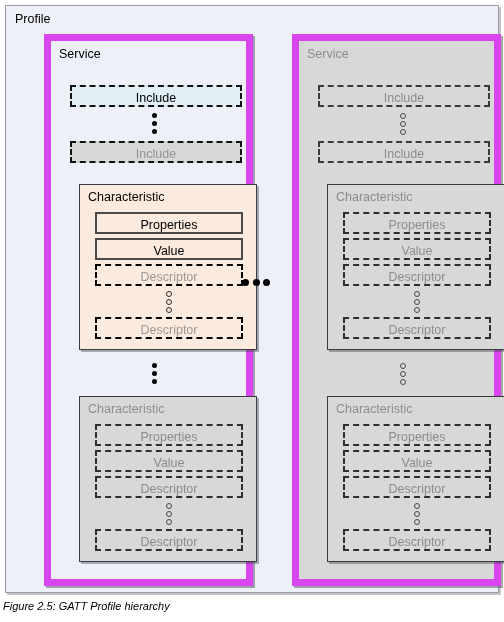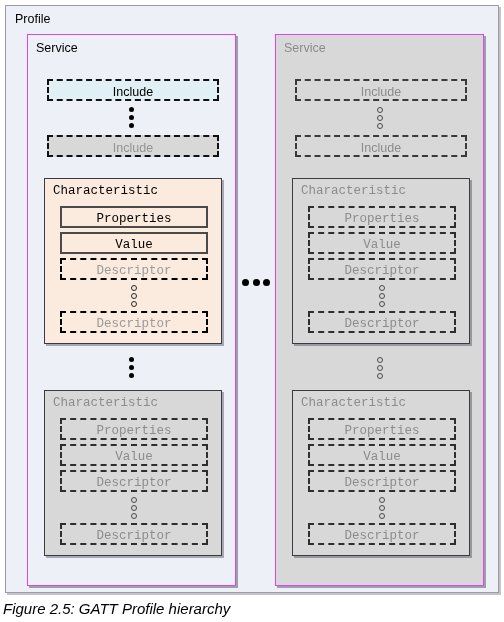--- a/index.html
+++ b/index.html
@@ -42,22 +42,23 @@
     font-size: 12.5px;
     color: #000000;
     line-height: 15px;
     white-space: nowrap;
   }
 
   
   .service {
     position: absolute;
     box-sizing: border-box;
-    border: 1px solid #d946ef;
+    border: 7px solid #d946ef;
     box-shadow: 2px 2px 0 0 rgba(60,60,70,0.45);
+    margin-left: 17px;
   }
   .service.active {
     background: #eef0f8;
   }
   .service.dim {
     background: #d8d8d8;
   }
   .service-left {
     left: 21px;
     top: 28px;
@@ -113,25 +114,24 @@
   .inc.ghost {
     background: #d8d8d8;
     color: #8c8c8c;
     border-color: #3a3a3a;
   }
 
   
   .charbox {
     position: absolute;
     box-sizing: border-box;
-    left: 16px;
+    left: 28px;
     width: 178px;
     border: 1px solid #3b3b42;
     box-shadow: 2px 2px 0 0 rgba(60,60,70,0.40);
-    font-family: Liberation Mono, monospace;
   }
   .charbox.active { background: #fbeade; }
   .charbox.dim    { background: #d8d8d8; }
   .char-label {
     position: absolute;
     left: 8px;
     top: 5px;
     font-size: 12.5px;
     line-height: 15px;
     white-space: nowrap;
@@ -206,21 +206,21 @@
     height: 7px;
     border-radius: 50%;
     background: #000000;
   }
 
   
   .caption {
     position: absolute;
     left: 3px;
     top: 600px;
-    font-size: 15px;
+    font-size: 11px;
     font-style: italic;
     color: #000000;
     white-space: nowrap;
   }
 </style>
 </head>
 <body>
 
 <div id="figure">
 

